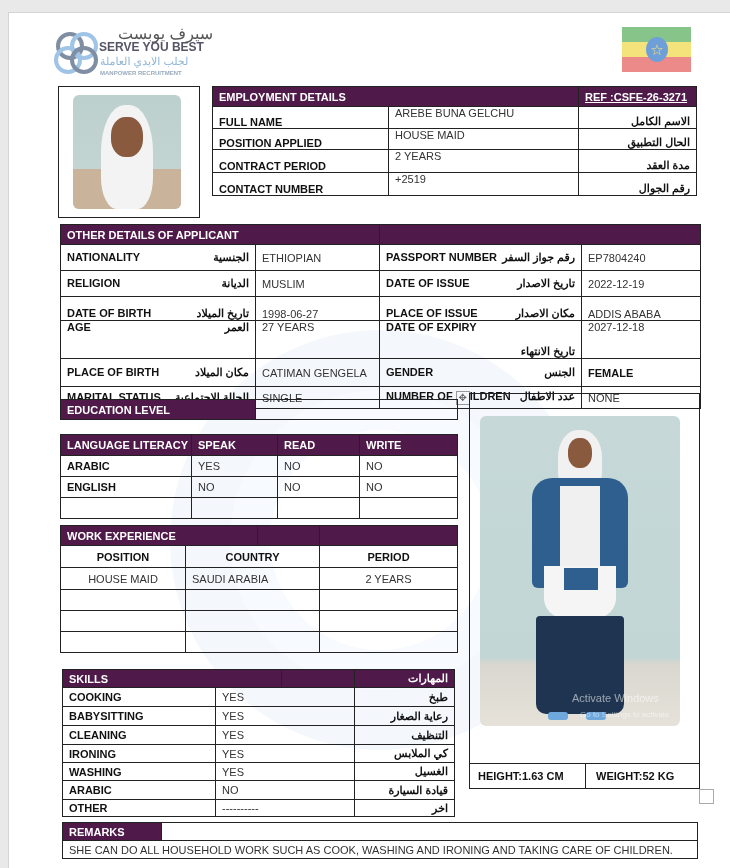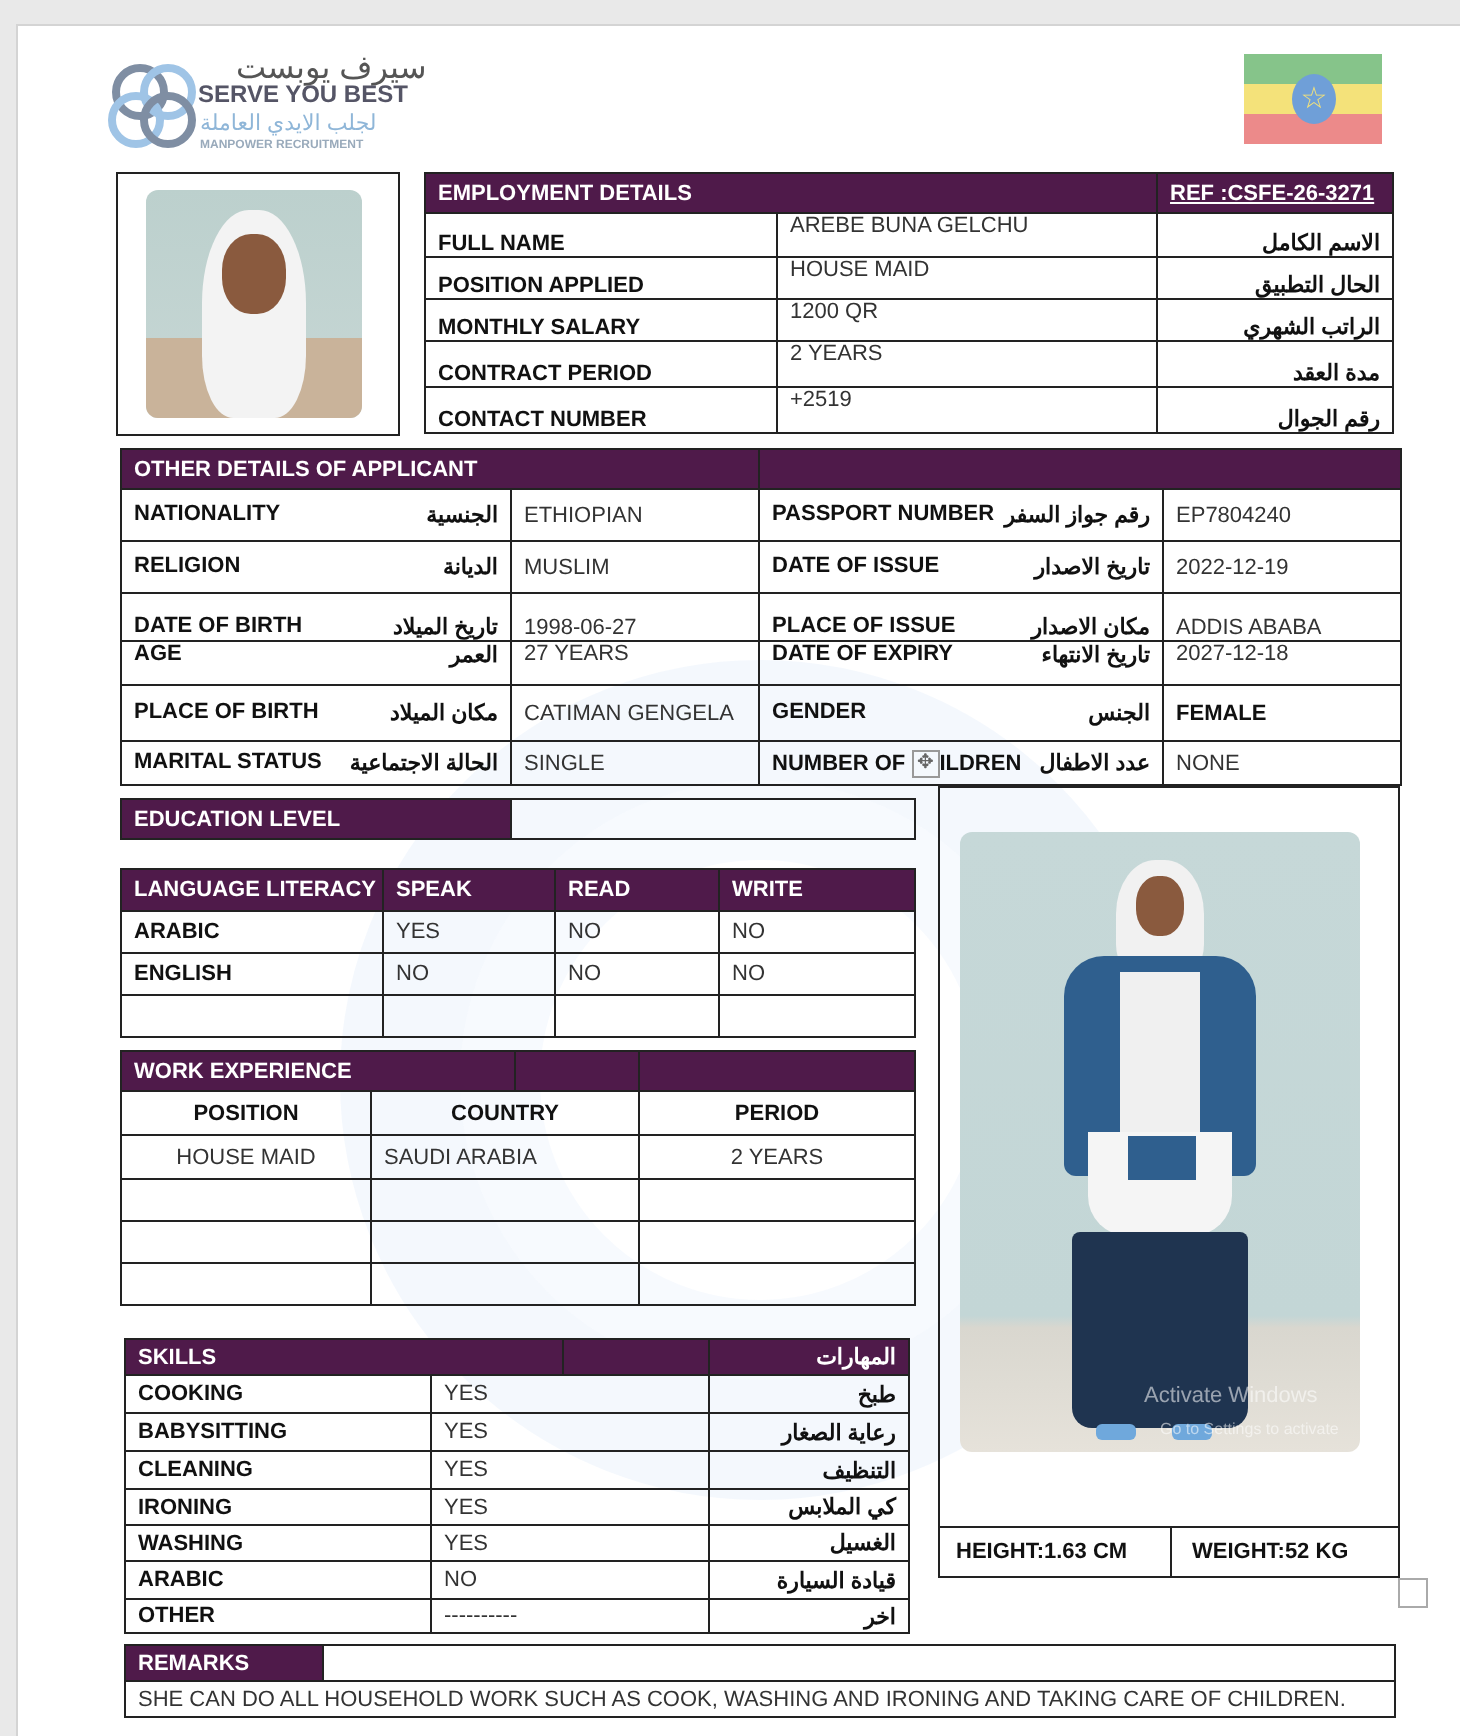--- a/index.html
+++ b/index.html
@@ -78,25 +78,20 @@
   <tr style="height:22px;">
     <td class="lbl" style="vertical-align:bottom;">FULL NAME</td>
     <td class="val" style="vertical-align:top;">AREBE BUNA GELCHU</td>
     <td class="ar lbl" style="vertical-align:bottom;">الاسم الكامل</td>
   </tr>
   <tr style="height:21px;">
     <td class="lbl" style="vertical-align:bottom;">POSITION APPLIED</td>
     <td class="val" style="vertical-align:top;">HOUSE MAID</td>
     <td class="ar lbl" style="vertical-align:bottom;">الحال التطبيق</td>
   </tr>
-  <tr style="height:21px;">
-    <td class="lbl" style="vertical-align:bottom;">MONTHLY SALARY</td>
-    <td class="val" style="vertical-align:top;">1200 QR</td>
-    <td class="ar lbl" style="vertical-align:bottom;">الراتب الشهري</td>
-  </tr>
   <tr style="height:23px;">
     <td class="lbl" style="vertical-align:bottom;">CONTRACT PERIOD</td>
     <td class="val" style="vertical-align:top;">2 YEARS</td>
     <td class="ar lbl" style="vertical-align:bottom;">مدة العقد</td>
   </tr>
   <tr style="height:23px;">
     <td class="lbl" style="vertical-align:bottom;">CONTACT NUMBER</td>
     <td class="val" style="vertical-align:top;">+2519</td>
     <td class="ar lbl" style="vertical-align:bottom;">رقم الجوال</td>
   </tr>
@@ -129,21 +124,21 @@
   </tr>
   <tr style="height:24px;">
     <td style="vertical-align:bottom;"><span class="lbl">DATE OF BIRTH</span><span class="lbl" style="float:right;direction:rtl;">تاريخ الميلاد</span></td>
     <td class="val" style="vertical-align:bottom;">1998-06-27</td>
     <td style="vertical-align:bottom;"><span class="lbl">PLACE OF ISSUE</span><span class="lbl" style="float:right;direction:rtl;">مكان الاصدار</span></td>
     <td class="val" style="vertical-align:bottom;margin-top:48px;">ADDIS ABABA</td>
   </tr>
   <tr style="height:22px;">
     <td style="vertical-align:top;"><span class="lbl">AGE</span><span class="lbl" style="float:right;direction:rtl;">العمر</span></td>
     <td class="val" style="vertical-align:top;">27 YEARS</td>
-    <td style="vertical-align:top;"><span class="lbl">DATE OF EXPIRY</span><span class="lbl" style="float:right;direction:rtl;">تاريخ الانتهاء</span></td>
+    <td style="vertical-align:top;"><span class="lbl">DATE OF EXPIRY</span><span class="lbl" style="float:right;direction:rtl;margin-top:24px;">تاريخ الانتهاء</span></td>
     <td class="val" style="vertical-align:top;">2027-12-18</td>
   </tr>
   <tr style="height:28px;">
     <td><span class="lbl">PLACE OF BIRTH</span><span class="lbl" style="float:right;direction:rtl;">مكان الميلاد</span></td>
     <td class="val">CATIMAN GENGELA</td>
     <td><span class="lbl">GENDER</span><span class="lbl" style="float:right;direction:rtl;">الجنس</span></td>
     <td class="lbl">FEMALE</td>
   </tr>
   <tr style="height:22px;padding-left:14px;">
     <td><span class="lbl">MARITAL STATUS</span><span class="lbl" style="float:right;direction:rtl;">الحالة الاجتماعية</span></td>

